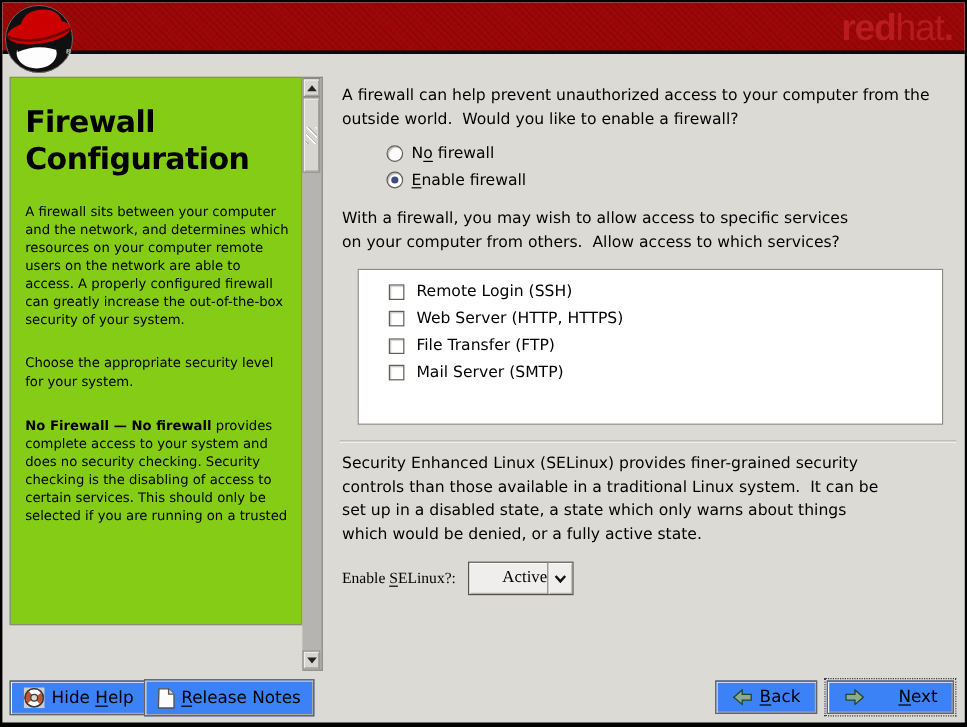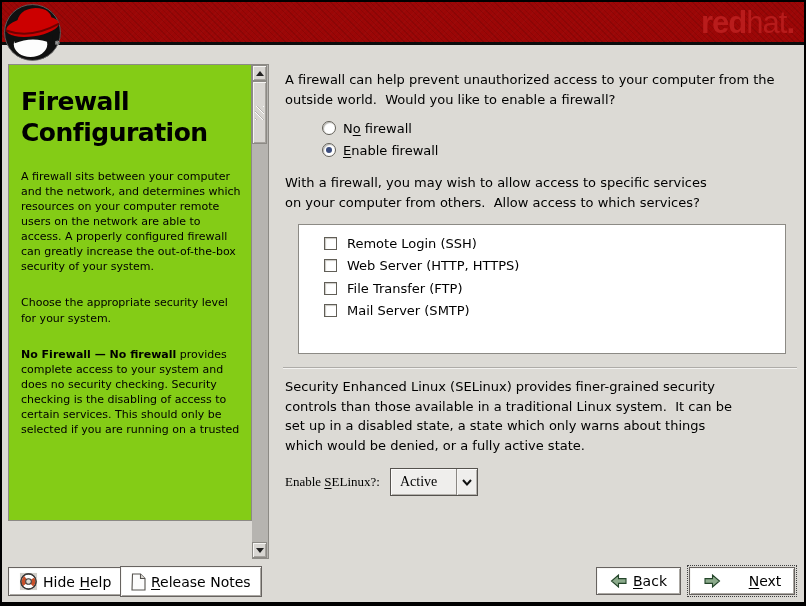--- a/index.html
+++ b/index.html
@@ -90,26 +90,26 @@
   .sep { margin:13px 0 0 0; width:514px; height:2px;
     border-top:1px solid #aeaca8; border-bottom:1px solid #f3f2f0; }
   .selinux-p { margin:8px 0 0 2px; line-height:1.5; }
   .selinux-row { margin:13px 0 0 2px; display:flex; align-items:center;font-family:Liberation Serif, serif; }
   .combo {
     margin-left:10px; width:88px; height:28px; background:#efeeec;
     border:1px solid #55524e; display:flex; align-items:center;
     box-shadow: inset 1px 1px 0 #fbfaf9, inset -1px -1px 0 #b5b2ad;
     cursor:default;
   }
-  .combo-val { flex:1; padding-left:9px; font-size:14px; }
+  .combo-val { flex:1; padding-left:9px; font-size:14px;text-align:right; }
   .combo-div { width:1px; height:26px; background:#8a8783; box-shadow:1px 0 0 #f6f5f3; }
   .combo-arrow { width:20px; display:flex; align-items:center; justify-content:center; }
   
   .btn {
-    background:#ffffff; border:1px solid #676360;
+    background:#3b82f6; border:1px solid #676360;
     box-shadow: inset 1px 1px 0 #f7f6f4, inset -1px -1px 0 #aba8a3;
     display:flex; align-items:center; justify-content:center; gap:5px;
     font-size:14px; padding:0 10px; cursor:default;
     font-family:"DejaVu Sans","Liberation Sans",sans-serif;
   }
   .btn-hidehelp  { position:absolute; left:6px;  bottom:6px; height:29px; }
   .btn-relnotes  { position:absolute; left:118px; bottom:5px; height:31px; }
   .nav-group { position:absolute; right:7px; bottom:5px; display:flex; align-items:center; gap:6px; }
   .btn-back { height:28px; width:85px; }
   .focus-wrap { border:1px dotted #3f3f3f; padding:1px; }

